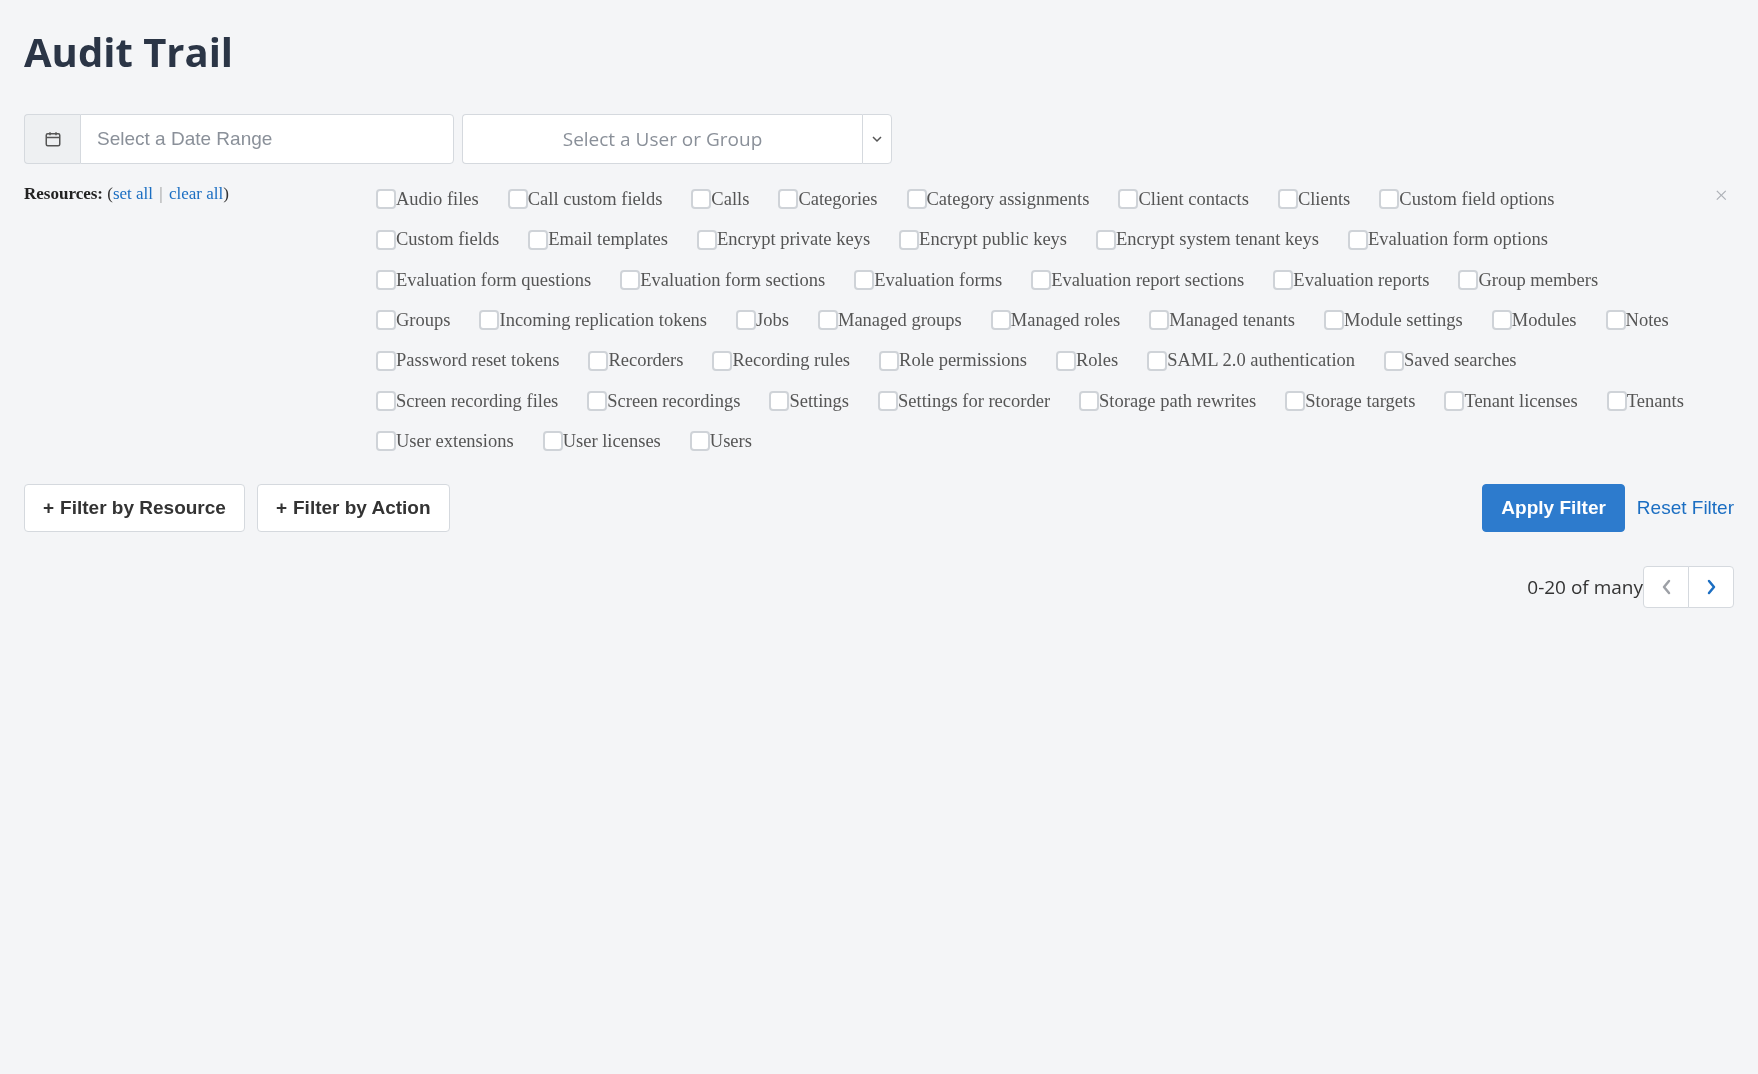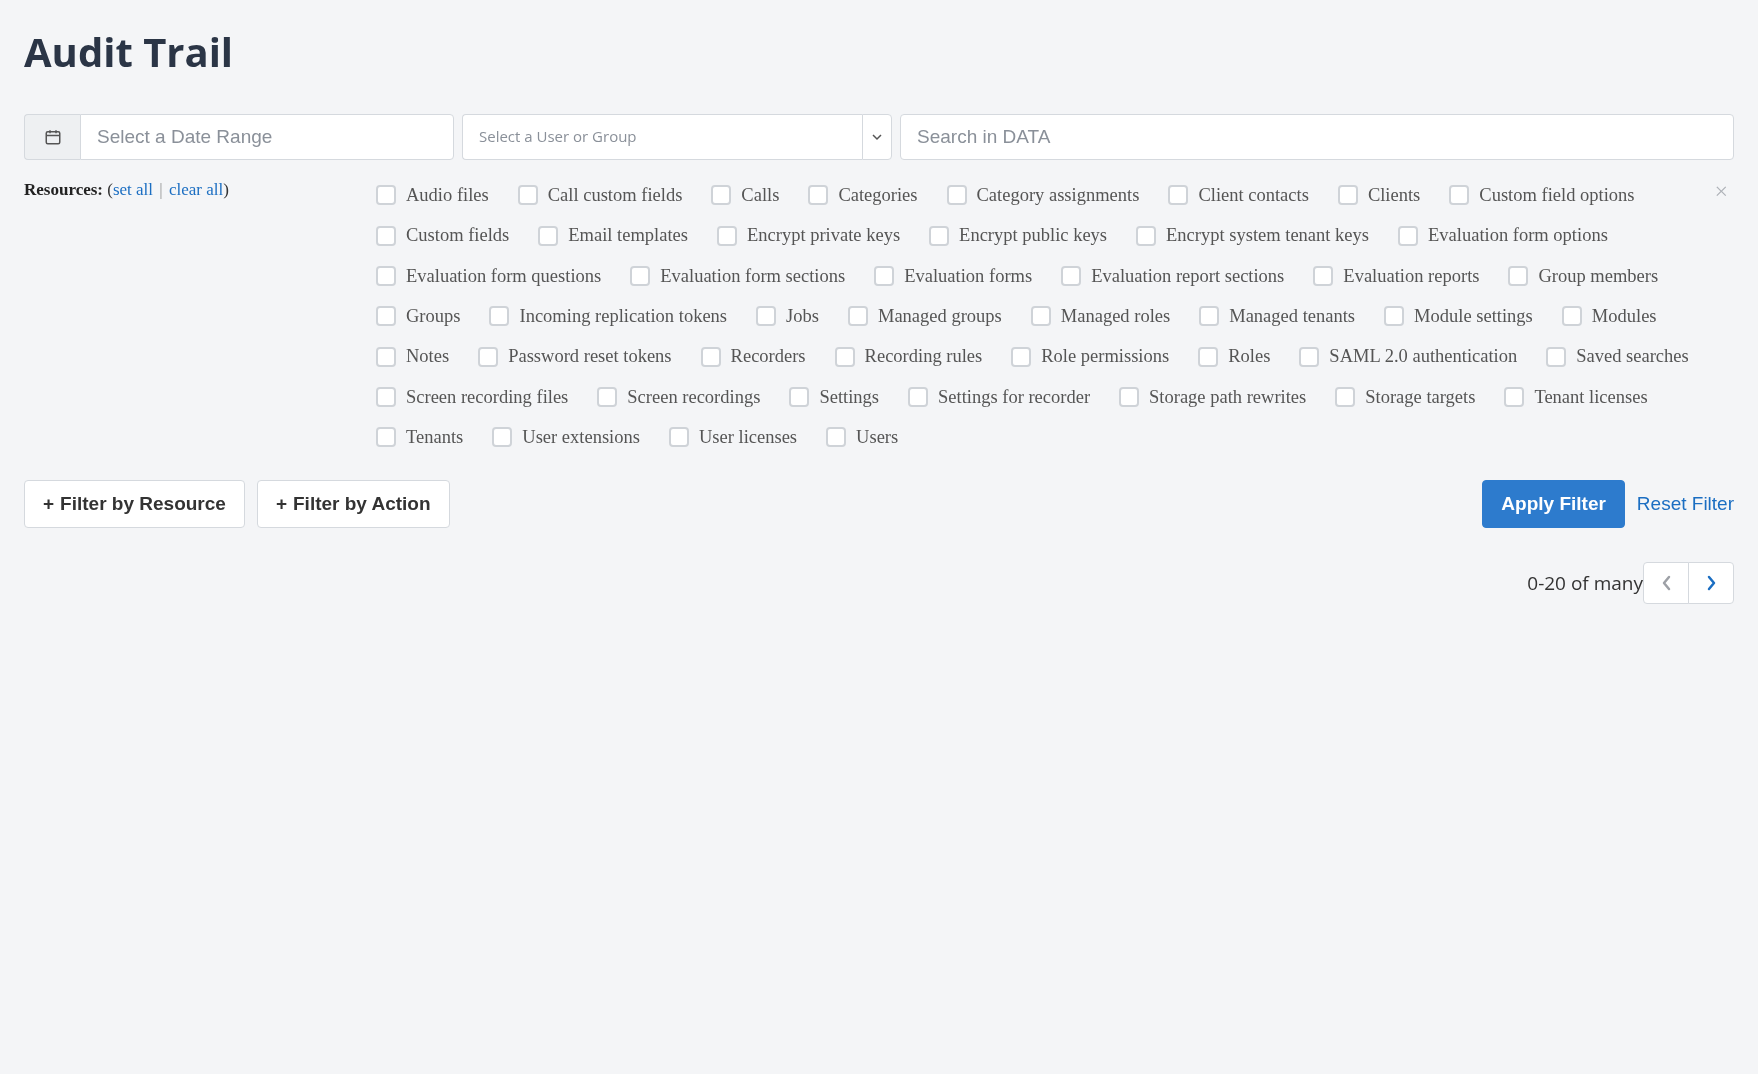--- a/index.html
+++ b/index.html
@@ -52,23 +52,24 @@
       flex: 0 0 430px;
       display: flex;
     }
     .select-wrap .select-body {
       flex: 1;
       border: 1px solid #d5d9de;
       border-right: none;
       border-radius: 4px 0 0 4px;
       background: #fff;
       padding: 11px 16px;
-      font-size: 15px;
+      font-size: 19px;
       color: #8a9099;
       cursor: pointer;
+      text-align: center;
     }
     .select-wrap .select-caret {
       width: 30px;
       border: 1px solid #d5d9de;
       border-radius: 0 4px 4px 0;
       background: #fff;
       display: flex;
       align-items: center;
       justify-content: center;
       color: #555;
@@ -113,21 +114,20 @@
       display: flex;
       flex-wrap: wrap;
       gap: 6px 10px;
       align-items: center;
       padding-right: 28px;
       line-height: 2.6;
     }
     .chip {
       display: inline-flex;
       align-items: center;
-      gap: 10px;
       padding: 3px 8px 3px 3px;
       border-radius: 4px;
       color: #555;
       font-size: 18.5px;
       line-height: 1.1;
       margin: 4px 4px;
     }
     .chip .cb {
       width: 20px;
       height: 20px;
@@ -235,23 +235,20 @@
 
   <div class="select-wrap">
     <div class="select-body">Select a User or Group</div>
     <div class="select-caret">
       <svg width="10" height="10" viewBox="0 0 10 10">
           <path d="M1 3 L5 7 L9 3" fill="none" stroke="#555" stroke-width="1.5"></path>
         </svg>
     </div>
   </div>
 
-  <div class="search-wrap">
-    <input class="text-input" type="text" placeholder="Search in DATA" style="">
-  </div>
 </div>
 
 <div class="resources-block">
   <div class="resources-label-col">
     <span class="resources-label">Resources:</span>
     <span class="paren"> (</span><span class="link">set all</span>
     <span class="sep">|</span>
     <span class="link">clear all</span><span class="paren">)</span>
   </div>
 

